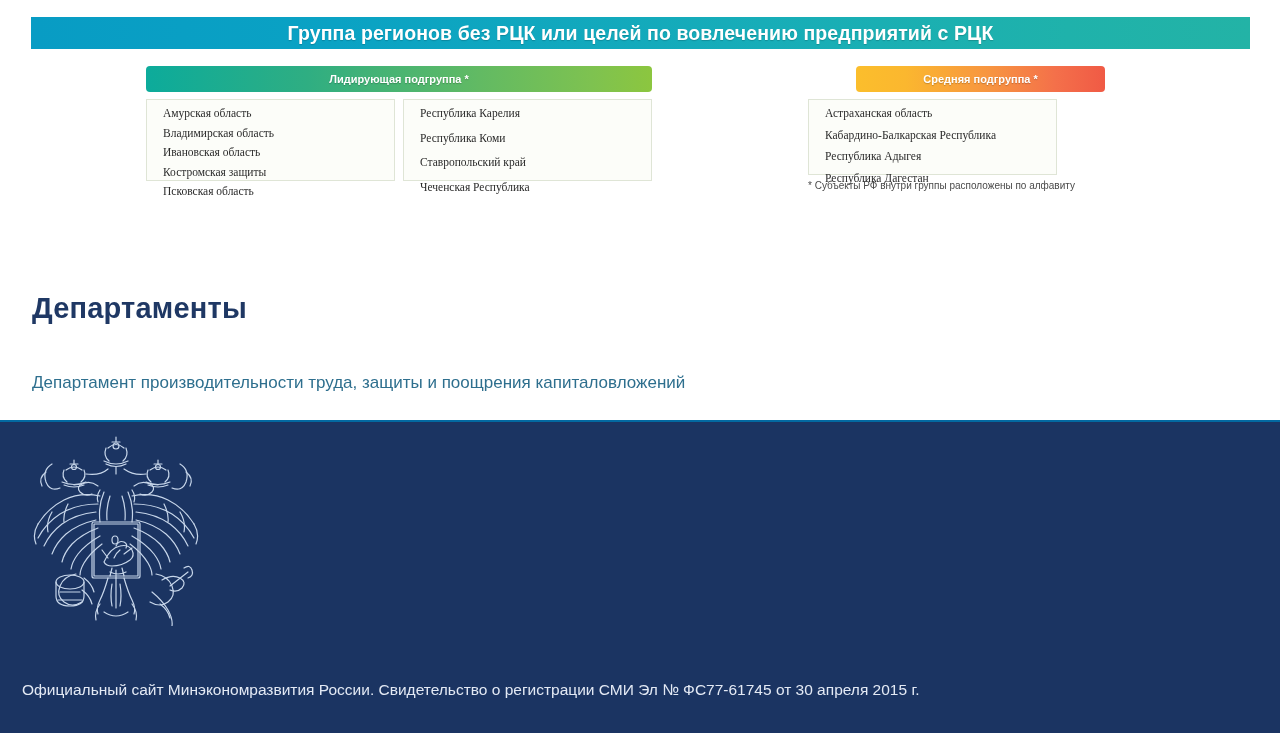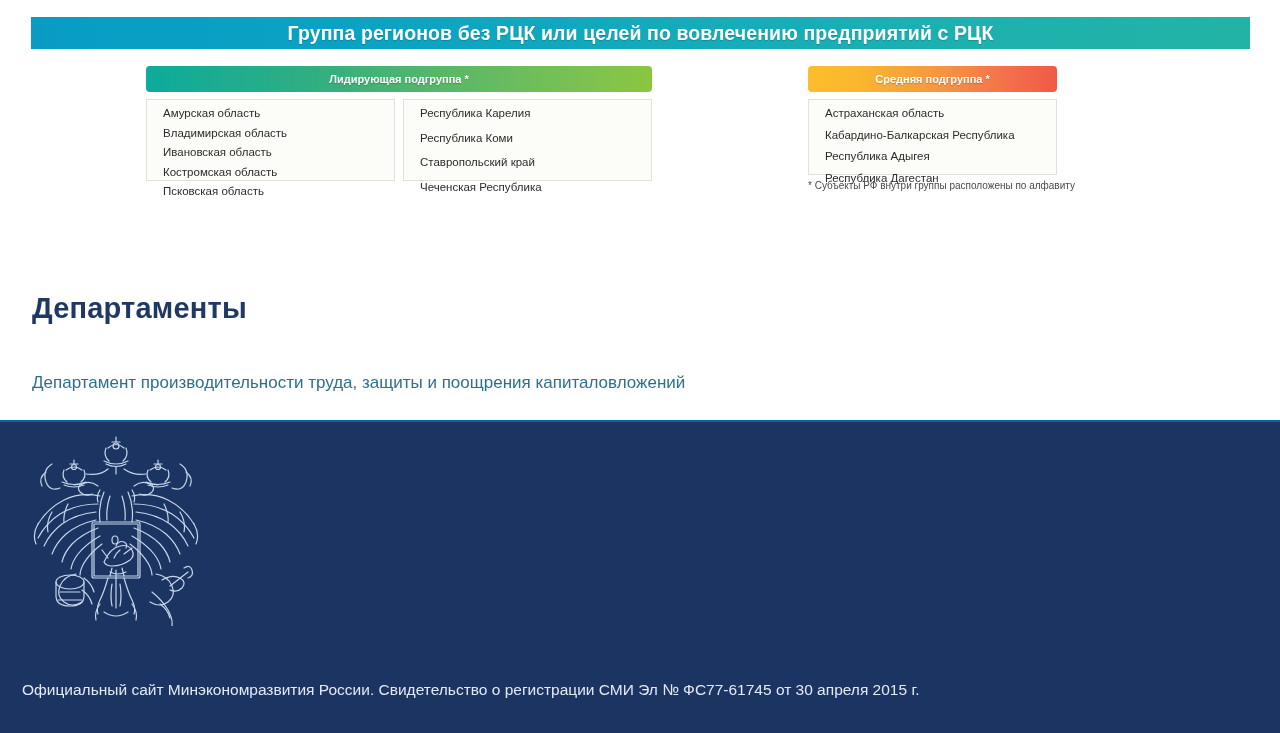--- a/index.html
+++ b/index.html
@@ -50,29 +50,30 @@
     font-size: 11px;
     font-weight: bold;
     white-space: nowrap;
     text-shadow: 0 1px 1px rgba(0,0,0,.22);
   }
   .group-header.leading {
     left: 146px; top: 66px; width: 506px;
     background: linear-gradient(90deg, #0cab9b 0%, #2fae82 32%, #62ba63 66%, #7ec250 88%, #8cc63f 100%);
   }
   .group-header.middle {
-    left: 808px; top: 66px; width: 249px;
+    left: 856px; top: 66px; width: 249px;
     background: linear-gradient(90deg, #fbbe2c 0%, #fbb72f 20%, #f79341 55%, #f4704a 80%, #f05a45 100%);
   }
 
   .region-box {
     position: absolute;
     background: #fcfdf9;
     border: 1px solid #dfe5d6;
     padding: 8px 0 12px 0;
+    font-family: Liberation Serif, serif;
   }
   .region-box.col1 { left: 146px; top: 99px; width: 249px; height: 82px; }
   .region-box.col2 { left: 403px; top: 99px; width: 249px; height: 82px; }
   .region-box.col3 { left: 808px; top: 99px; width: 249px; height: 76px; }
 
   .region-item {
     font-size: 11.5px;
     color: #2b2b2b;
     padding: 0 0 0 16px;
     line-height: 1.0;
@@ -150,21 +151,21 @@
     </div>
 
     <div class="group-header middle">
       <span>Средняя подгруппа *</span>
     </div>
 
     <div class="region-box col1">
       <div class="region-item">Амурская область</div>
       <div class="region-item">Владимирская область</div>
       <div class="region-item">Ивановская область</div>
-      <div class="region-item">Костромская область</div>
+      <div class="region-item">Костромская защиты</div>
       <div class="region-item">Псковская область</div>
     </div>
 
     <div class="region-box col2">
       <div class="region-item">Республика Карелия</div>
       <div class="region-item">Республика Коми</div>
       <div class="region-item">Ставропольский край</div>
       <div class="region-item">Чеченская Республика</div>
     </div>
 

